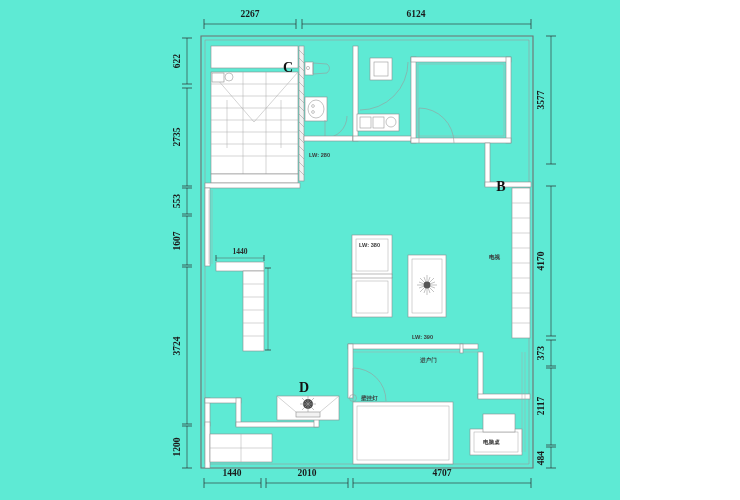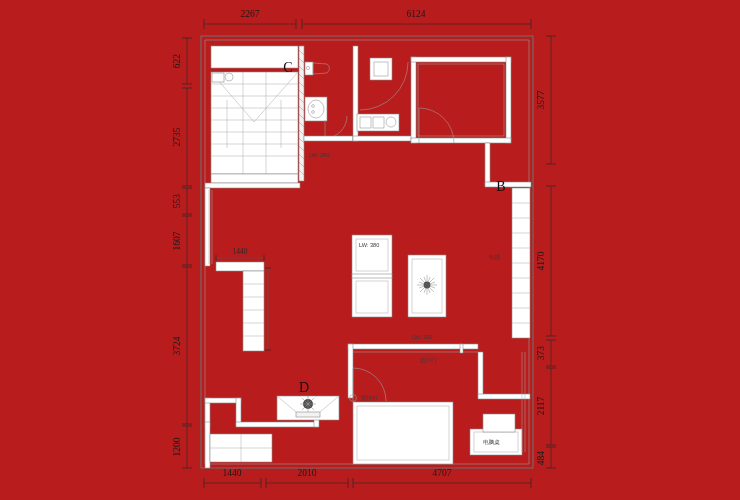--- a/index.html
+++ b/index.html
@@ -10,23 +10,24 @@
   body {
     width: 740px;
     height: 500px;
     font-family: "Liberation Serif", serif;
     overflow: hidden;
     position: relative;
   }
   #plan-root {
     position: absolute;
     left: 0; top: 0;
-    width: 740px;
+    width: 620px;
     height: 500px;
-    background: #b91c1c;
+    background: #5eead4;
+    font-weight: bold;
   }
   svg.floorplan {
     display: block;
     width: 740px;
     height: 500px;
   }
   .dim-text {
     font-family: "Liberation Serif", serif;
     font-size: 9.5px;
     fill: #1a1a1a;

